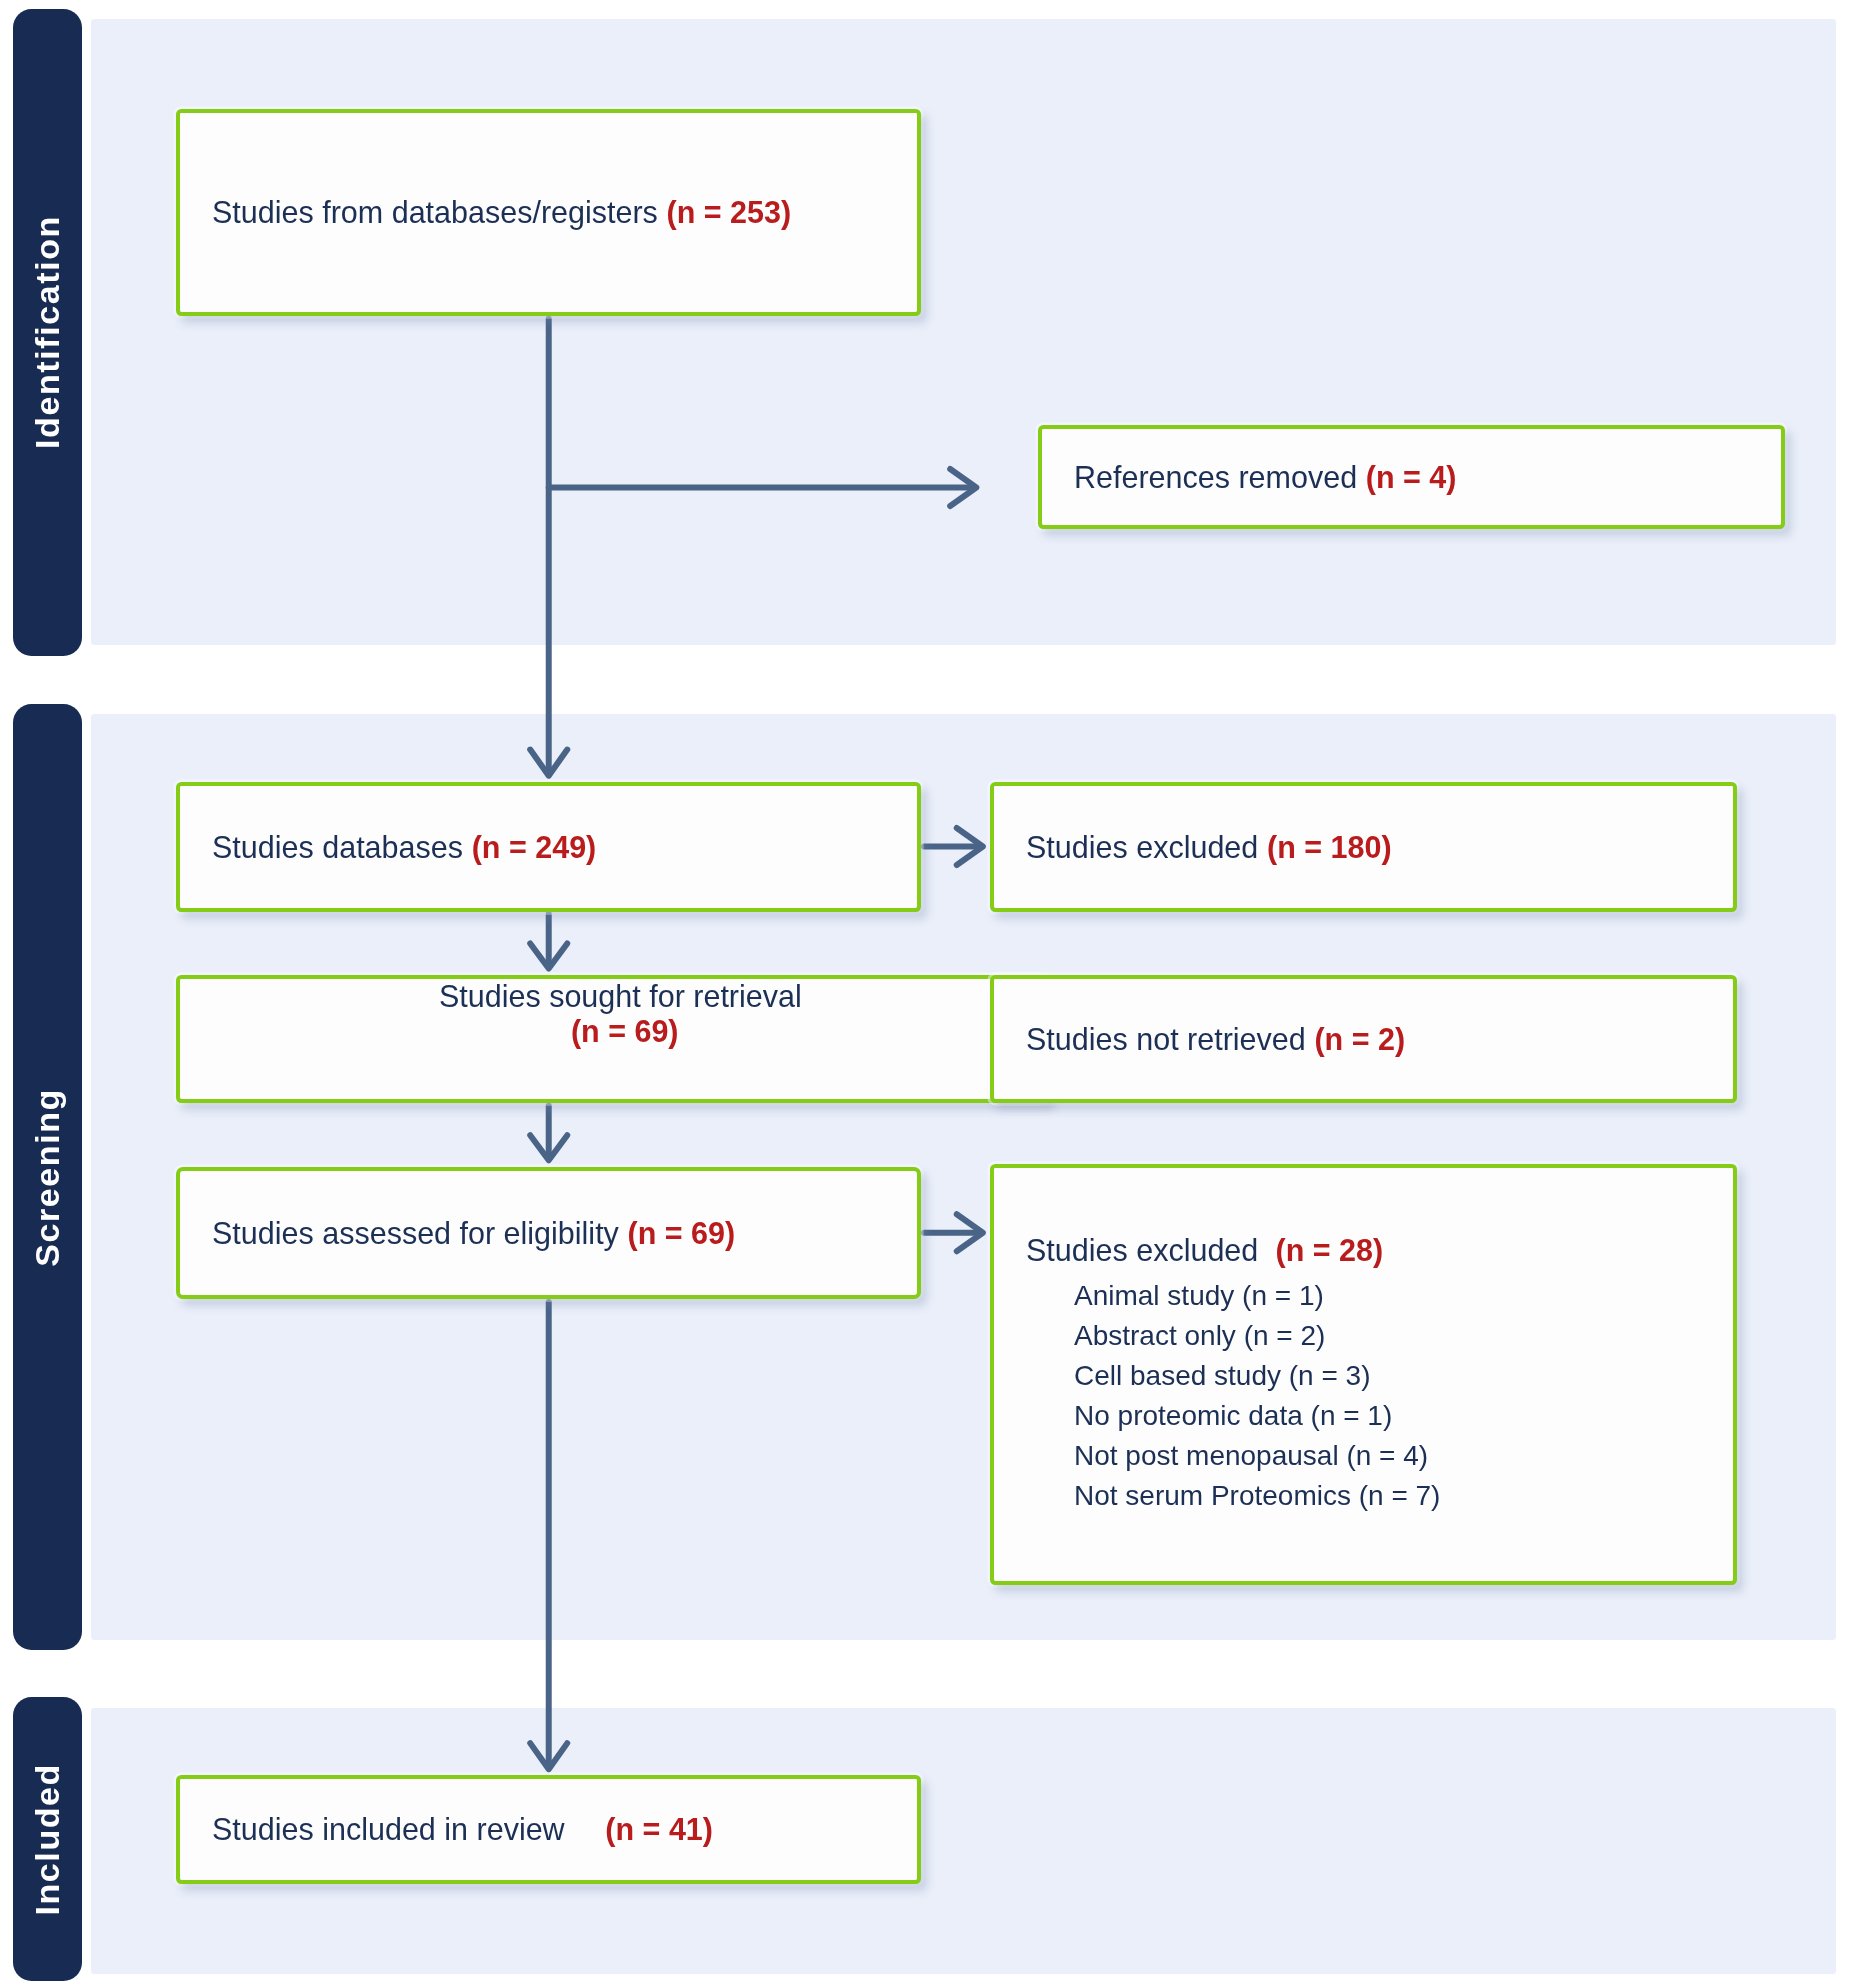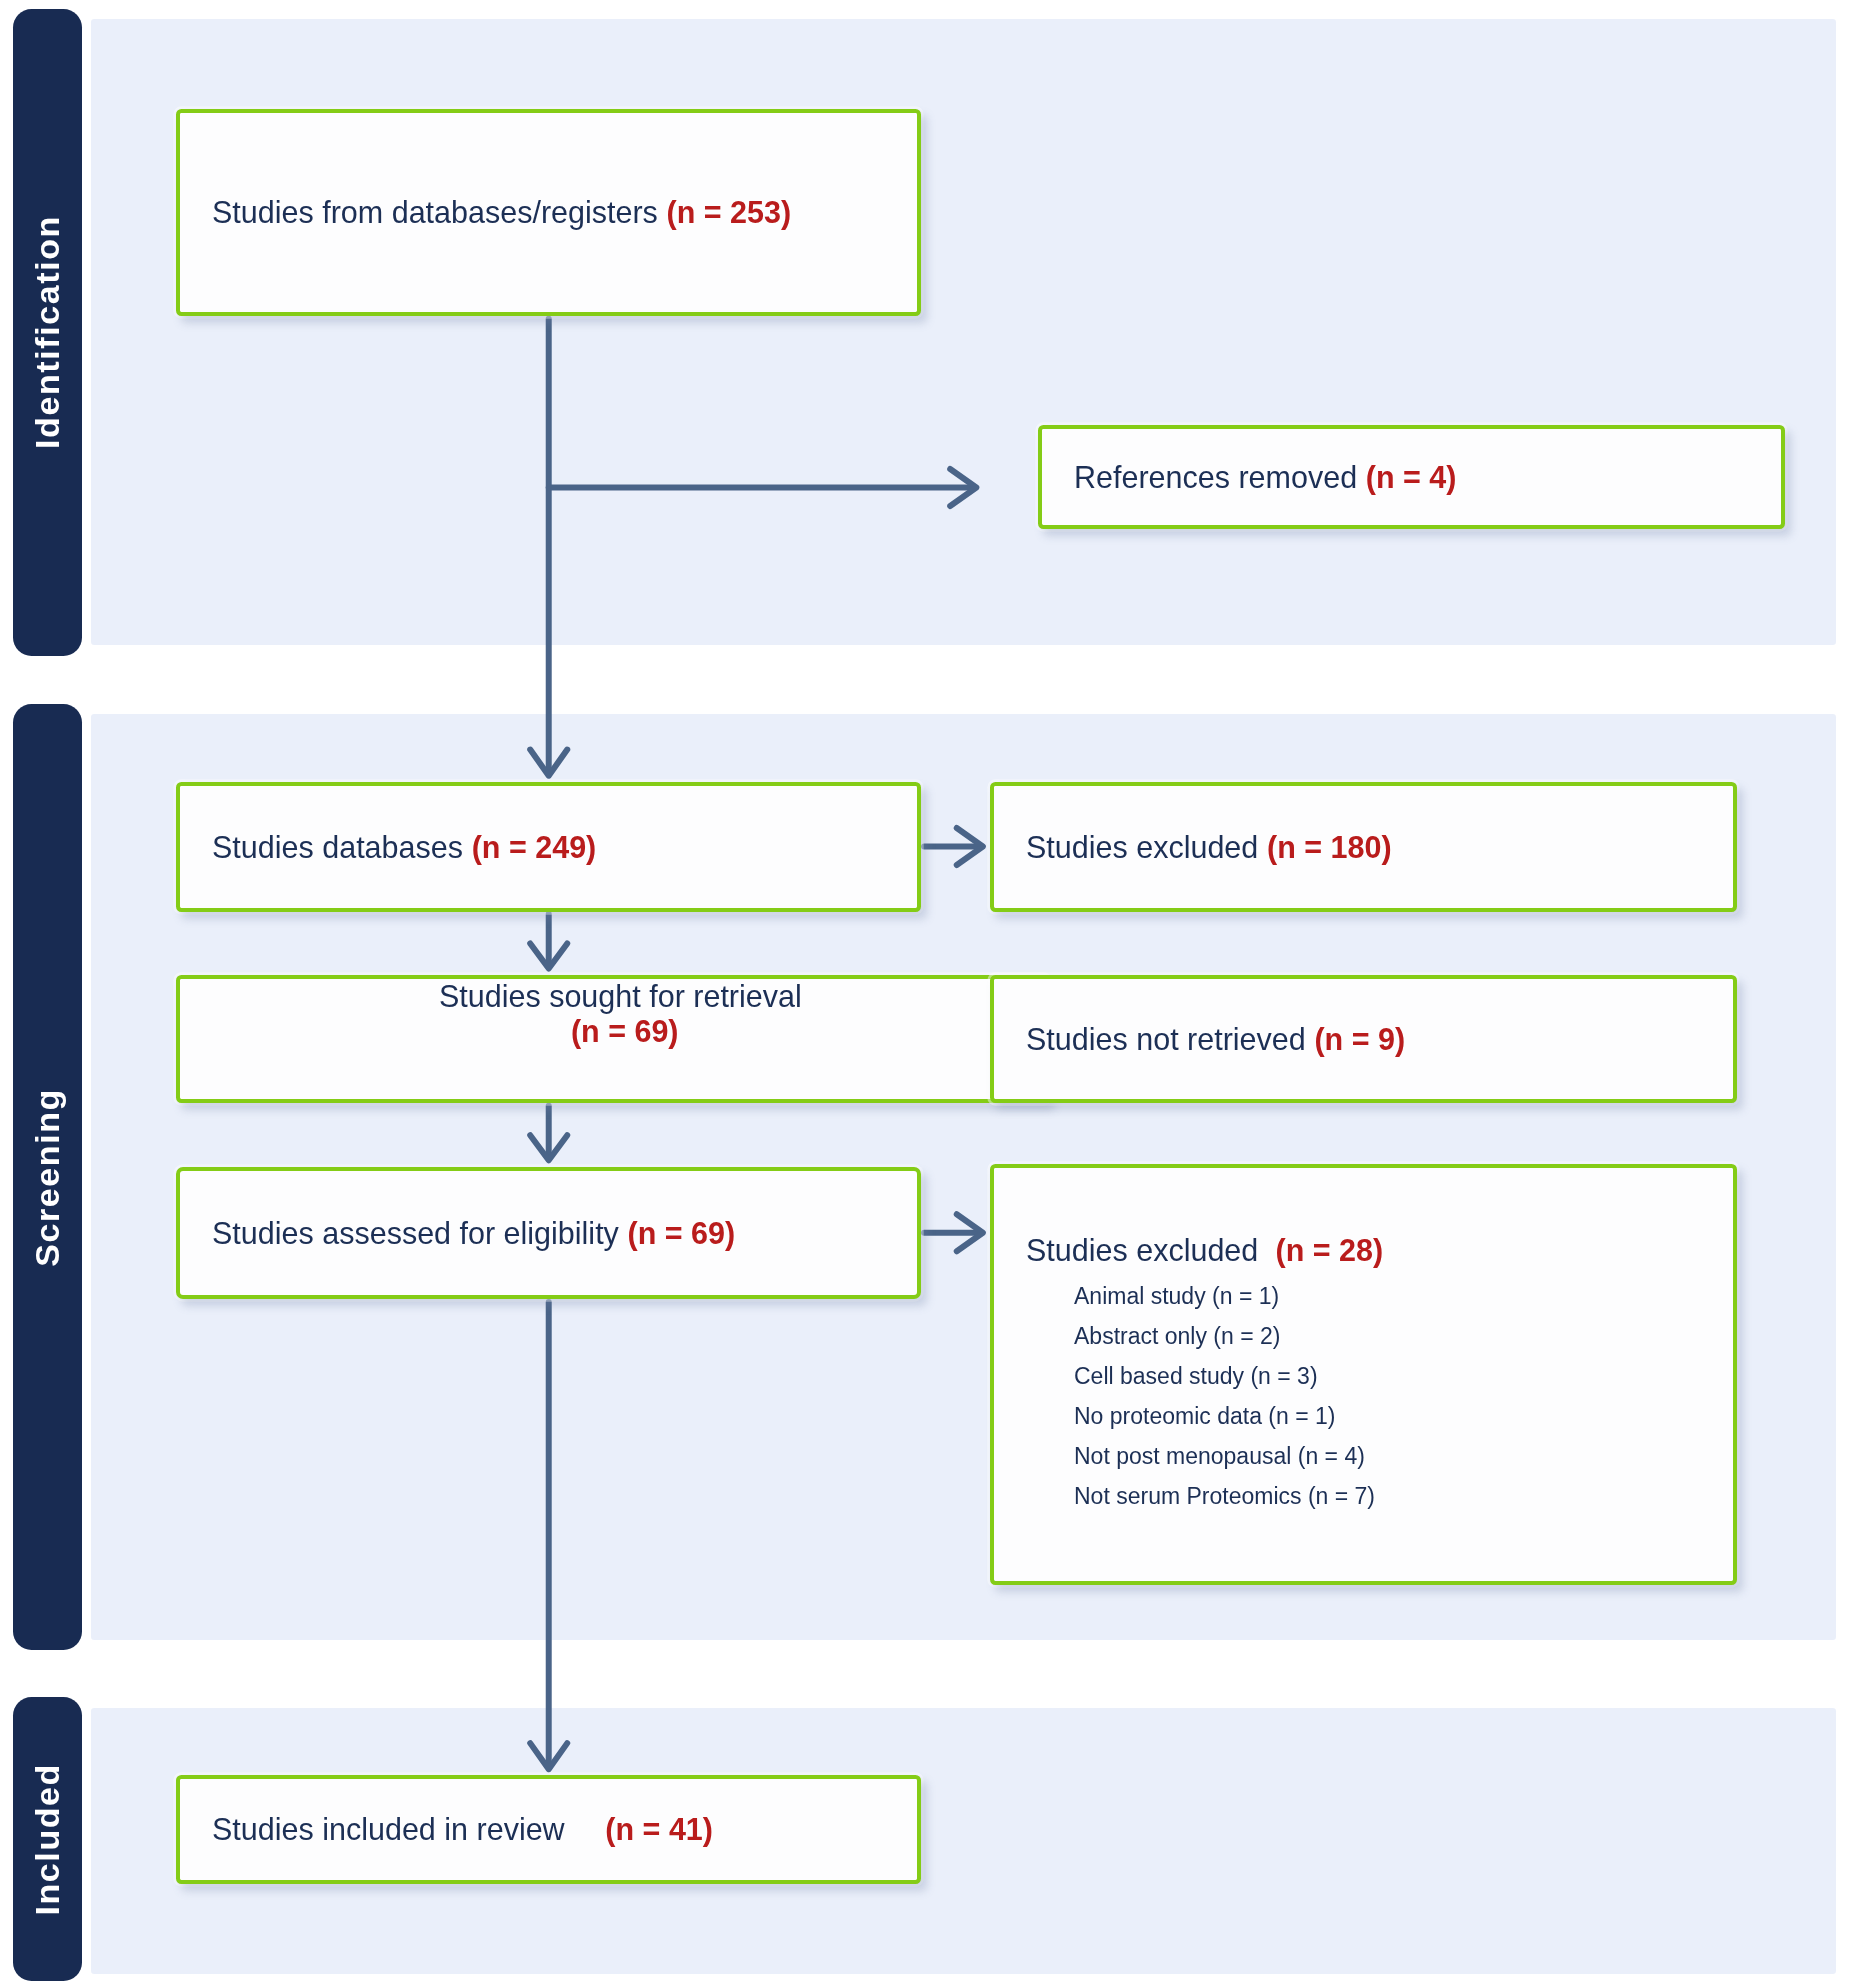--- a/index.html
+++ b/index.html
@@ -87,21 +87,21 @@
 
   #box-excluded-eligibility {
     left: 990px; top: 1164px; width: 747px; height: 421px;
     flex-direction: column;
     align-items: flex-start;
     justify-content: center;
     padding: 0 16.3px 0 32px;
   }
   #box-excluded-eligibility .title-row { margin-bottom: 7.6px; }
   #box-excluded-eligibility .reason {
-    font-size: 23px;
+    font-size: 28px;
     line-height: 40px;
     padding-left: 48px;
     color: #1c2f55;
     white-space: nowrap;
   }
 
   
   #arrows {
     position: absolute;
     left: 0; top: 0;
@@ -182,21 +182,21 @@
   <div class="box" id="box-excluded-screening">
     <span class="lbl">Studies excluded</span>
     <span class="n">(n = 180)</span>
   </div>
   <div class="box" id="box-sought">
     <span class="lbl">Studies sought for retrieval</span>
     <span class="n">(n = 69)</span>
   </div>
   <div class="box" id="box-not-retrieved">
     <span class="lbl">Studies not retrieved</span>
-    <span class="n">(n = 9)</span>
+    <span class="n">(n = 2)</span>
   </div>
   <div class="box" id="box-assessed">
     <span class="lbl">Studies assessed for eligibility</span>
     <span class="n">(n = 69)</span>
   </div>
   <div class="box" id="box-excluded-eligibility">
     <div class="title-row">
       <span class="lbl">Studies excluded</span>
       <span class="n">(n = 28)</span>
     </div>

